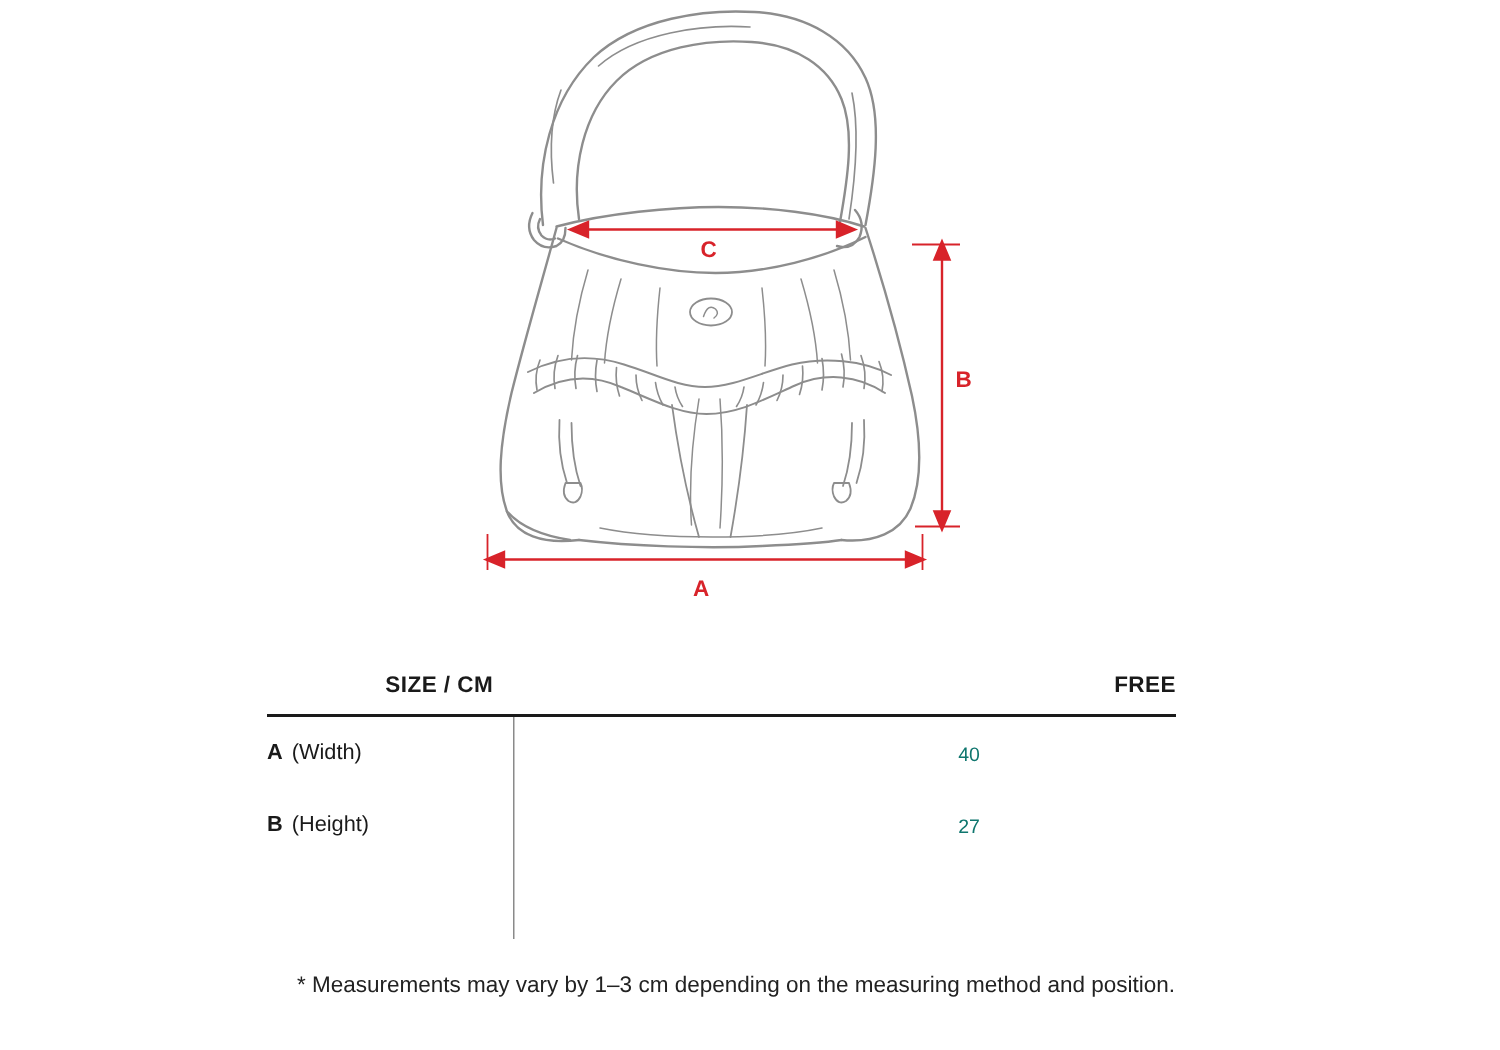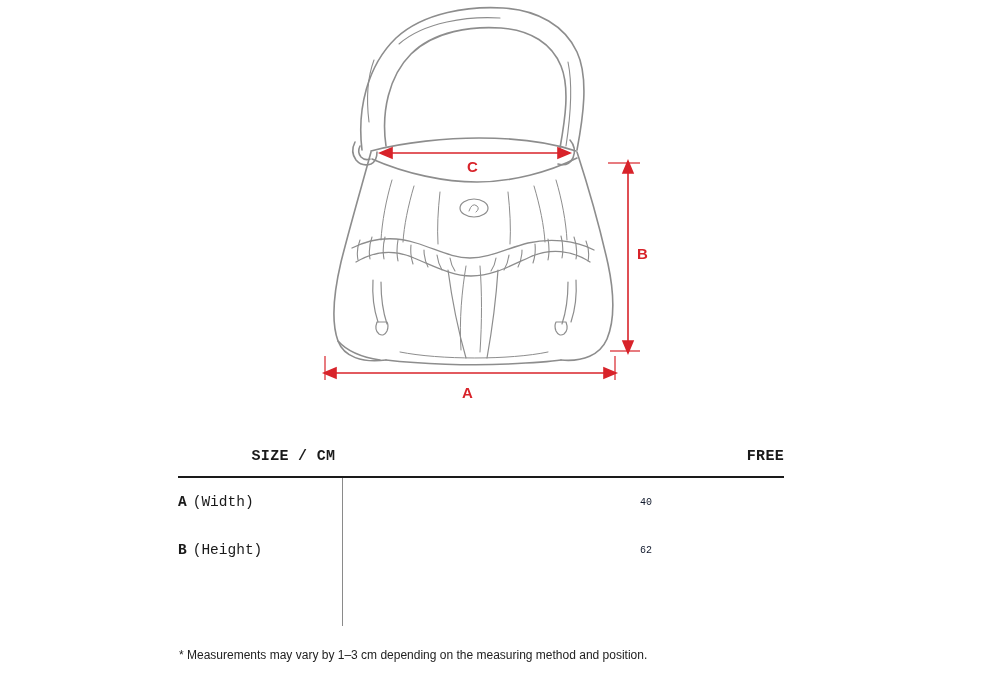--- a/index.html
+++ b/index.html
@@ -47,21 +47,20 @@
   #label-a { left: 462px; top: 385px; }
   #label-b { left: 637px; top: 246px; }
   #label-c { left: 467px; top: 159px; }
 
   
   #size-table {
     position: absolute;
     left: 178px;
     top: 440px;
     width: 606px;
-    font-family: Liberation Mono, monospace;
   }
   table.sizes {
     border-collapse: collapse;
     width: 606px;
     font-size: 14.5px;
   }
   table.sizes th, table.sizes td {
     padding: 0;
     margin: 0;
   }
@@ -107,29 +106,29 @@
     font-size: 14.5px;
     color: #1a1a1a;
   }
   td.col-label .letter {
     font-weight: bold;
     margin-right: 6px;
   }
   td.col-value {
     width: 276px;
     text-align: center;
-    font-size: 10px;
-    color: #0f172a;
+    font-size: 13px;
+    color: #0f766e;
   }
 
   #footnote {
     position: absolute;
-    left: 179px;
+    left: 198px;
     top: 648px;
-    font-size: 12px;
+    font-size: 15px;
     color: #222222;
   }
 </style>
 </head>
 <body>
 
 <div id="page">
 
   <div id="illustration">
     <svg id="bag-svg" width="1000" height="425" viewBox="0 0 1000 425">
@@ -250,21 +249,21 @@
           <tr>
             <td class="col-label">
               <span class="letter">A</span><span>(Width)</span>
             </td>
             <td class="col-value">40</td>
           </tr>
           <tr>
             <td class="col-label">
               <span class="letter">B</span><span>(Height)</span>
             </td>
-            <td class="col-value">62</td>
+            <td class="col-value">27</td>
           </tr>
         </tbody>
       </table>
     </div>
   </div>
 
   <div id="footnote">* Measurements may vary by 1–3 cm depending on the measuring method and position.</div>
 
 </div>
 

